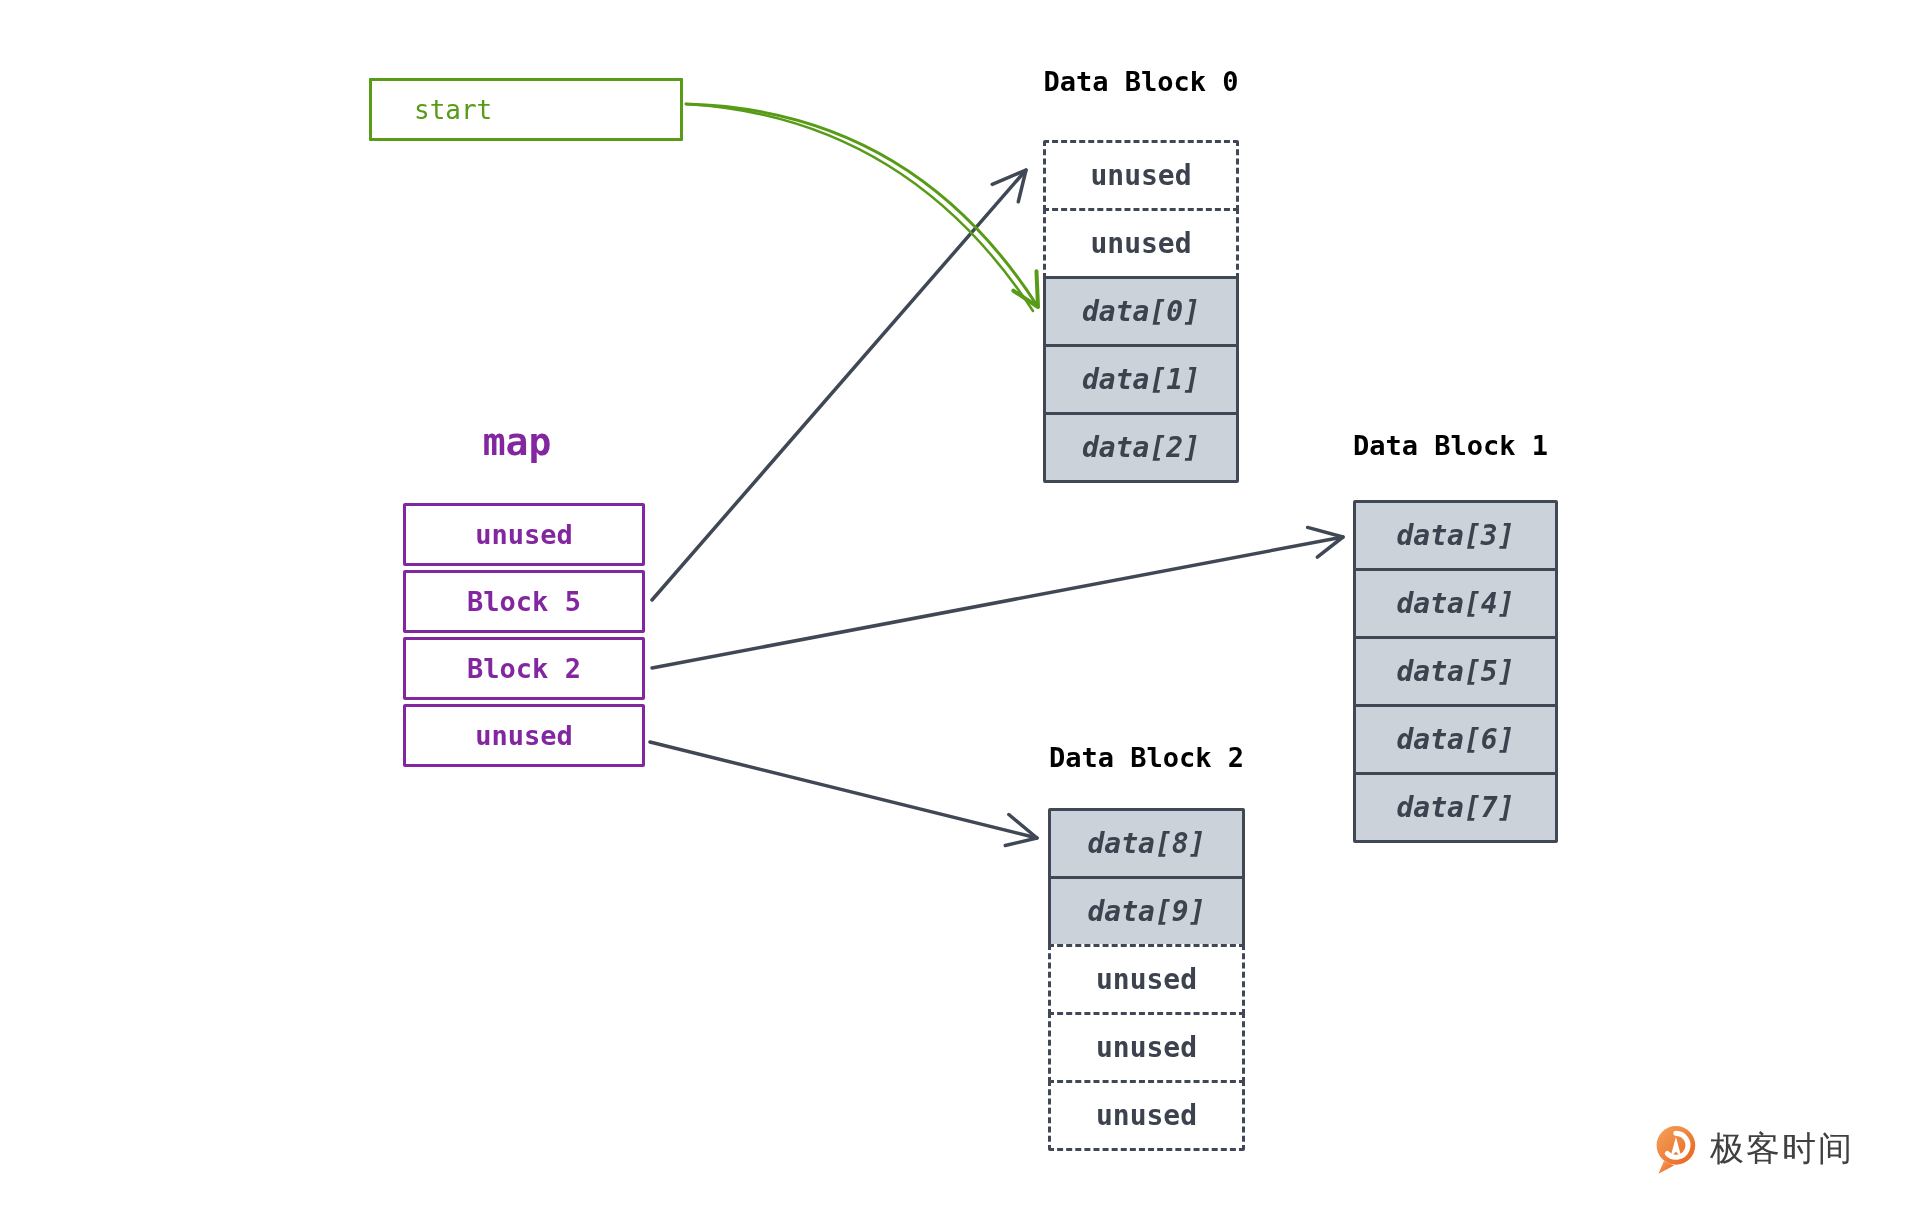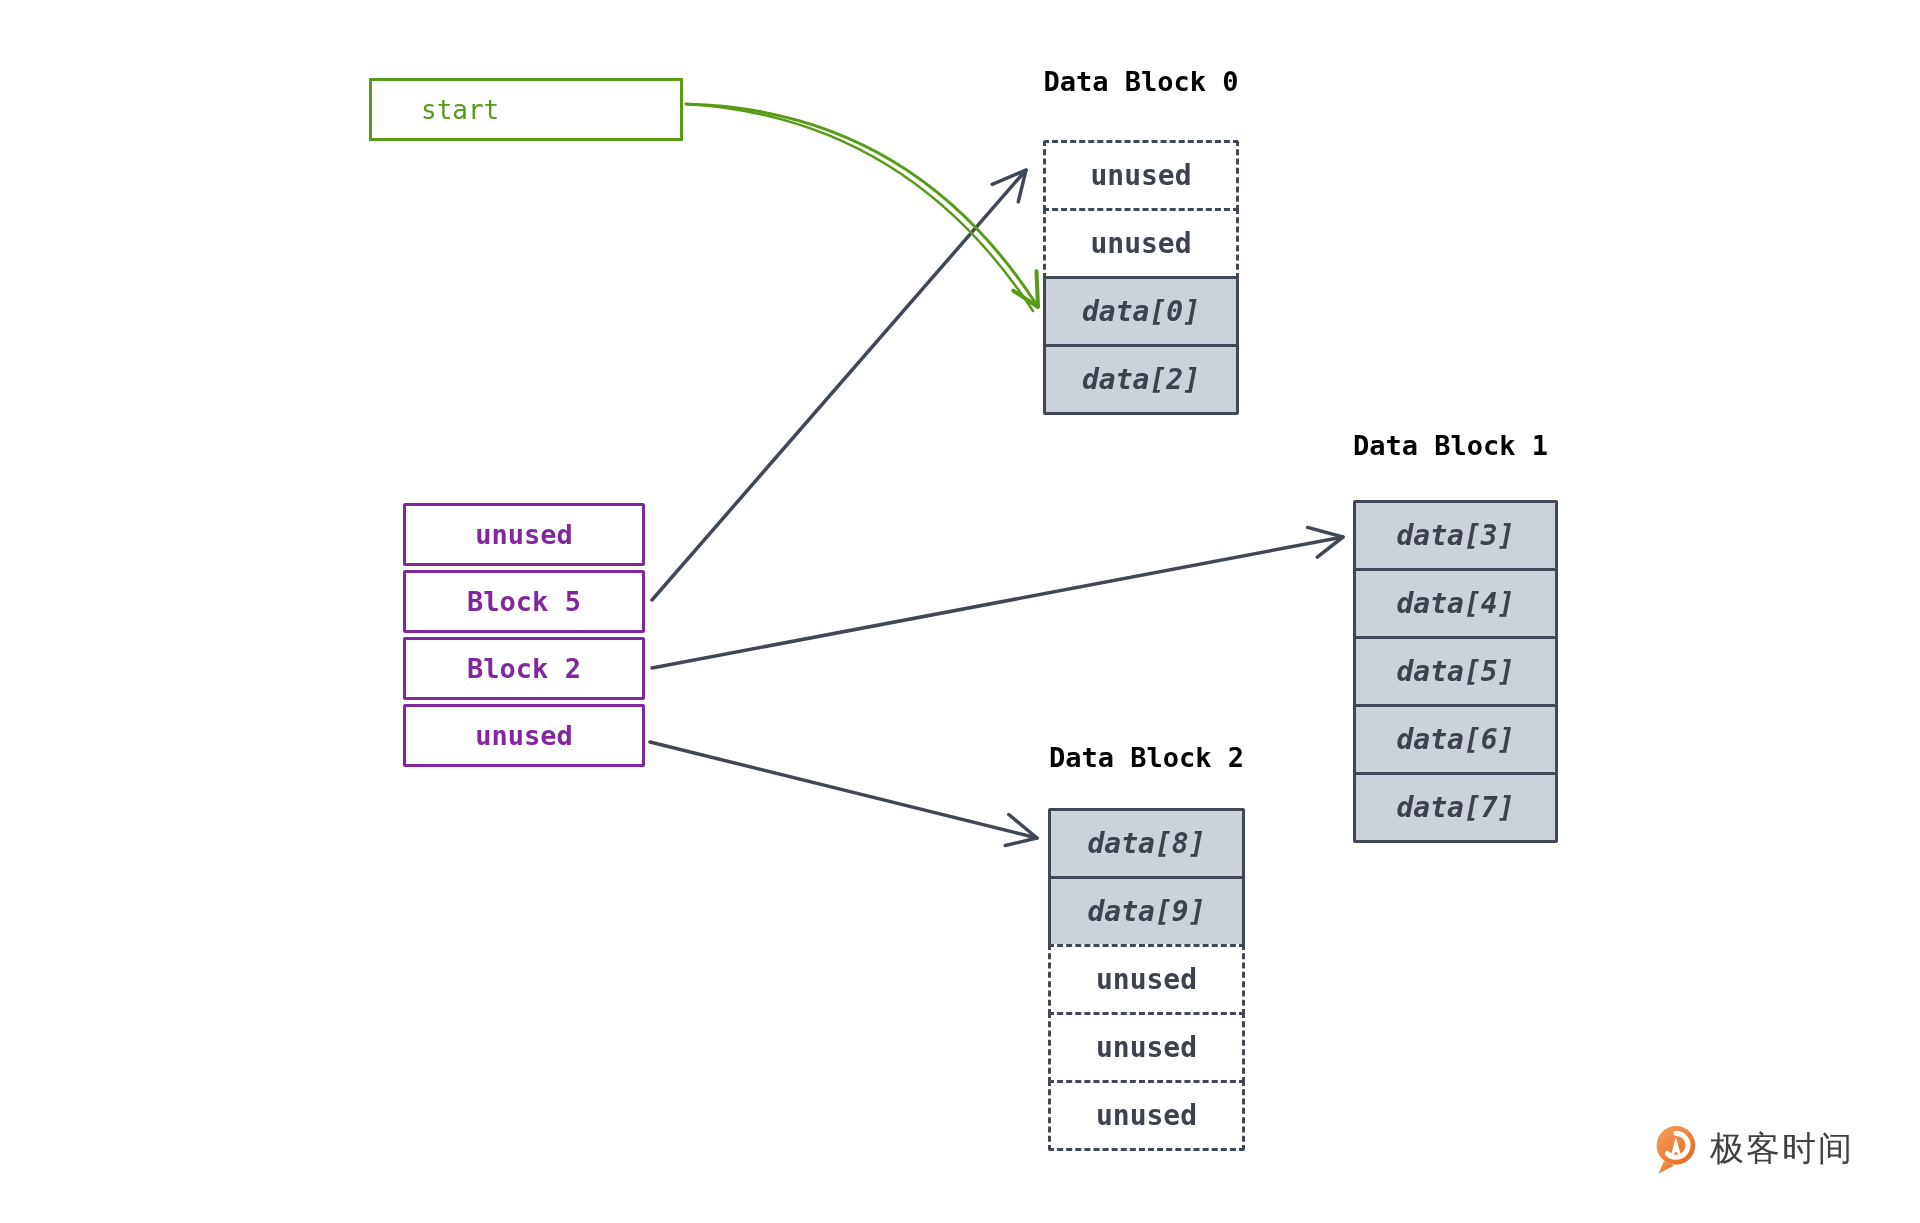--- a/index.html
+++ b/index.html
@@ -7,21 +7,21 @@
     position:relative; width:1920px; height:1223px; background:#ffffff;
     overflow:hidden;
     font-family:"DejaVu Sans Mono","Liberation Mono",monospace;
   }
   .arrows { position:absolute; left:0; top:0; z-index:5; pointer-events:none; }
 
   
   .start-box {
     position:absolute; left:369px; top:78px; width:314px; height:63px;
     box-sizing:border-box; border:3px solid #579b17; background:#ffffff;
-    display:flex; align-items:center; border-radius:1px;padding-left:7px;
+    display:flex; align-items:center; border-radius:1px;
   }
   .start-box span {
     padding-left:42px; font-size:26px; font-weight:500; color:#579b17;
   }
 
   
   .map-title {
     position:absolute; left:396px; top:420px; width:242px;
     text-align:center; font-size:38px; font-weight:bold; color:#8227a0;
   }
@@ -91,32 +91,34 @@
     <g>
       <path d="M686,104 Q912,110 1038,307" fill="none" stroke="#579b17" stroke-width="3" stroke-linecap="round" marker-end="url(#mGreen)"></path>
       <path d="M686,104 Q906,117 1033,311" fill="none" stroke="#579b17" stroke-width="2.5" stroke-linecap="round"></path>
     </g>
   </svg>
 
   <div class="start-box">
     <span>start</span>
   </div>
 
+  <div class="map-title">map</div>
   <div class="map-table">
     <div class="map-cell">unused</div>
     <div class="map-cell">Block 5</div>
     <div class="map-cell">Block 2</div>
     <div class="map-cell">unused</div>
   </div>
 
   <div class="db-title db0-title">Data Block 0</div>
   <div class="db-table db0">
     <div class="db-cell dashed">unused</div>
     <div class="db-cell dashed">unused</div>
     <div class="db-cell filled">data[0]</div>
+    <div class="db-cell filled">data[1]</div>
     <div class="db-cell filled">data[2]</div>
   </div>
 
   <div class="db-title db1-title">Data Block 1</div>
   <div class="db-table db1">
     <div class="db-cell filled">data[3]</div>
     <div class="db-cell filled">data[4]</div>
     <div class="db-cell filled">data[5]</div>
     <div class="db-cell filled">data[6]</div>
     <div class="db-cell filled">data[7]</div>

